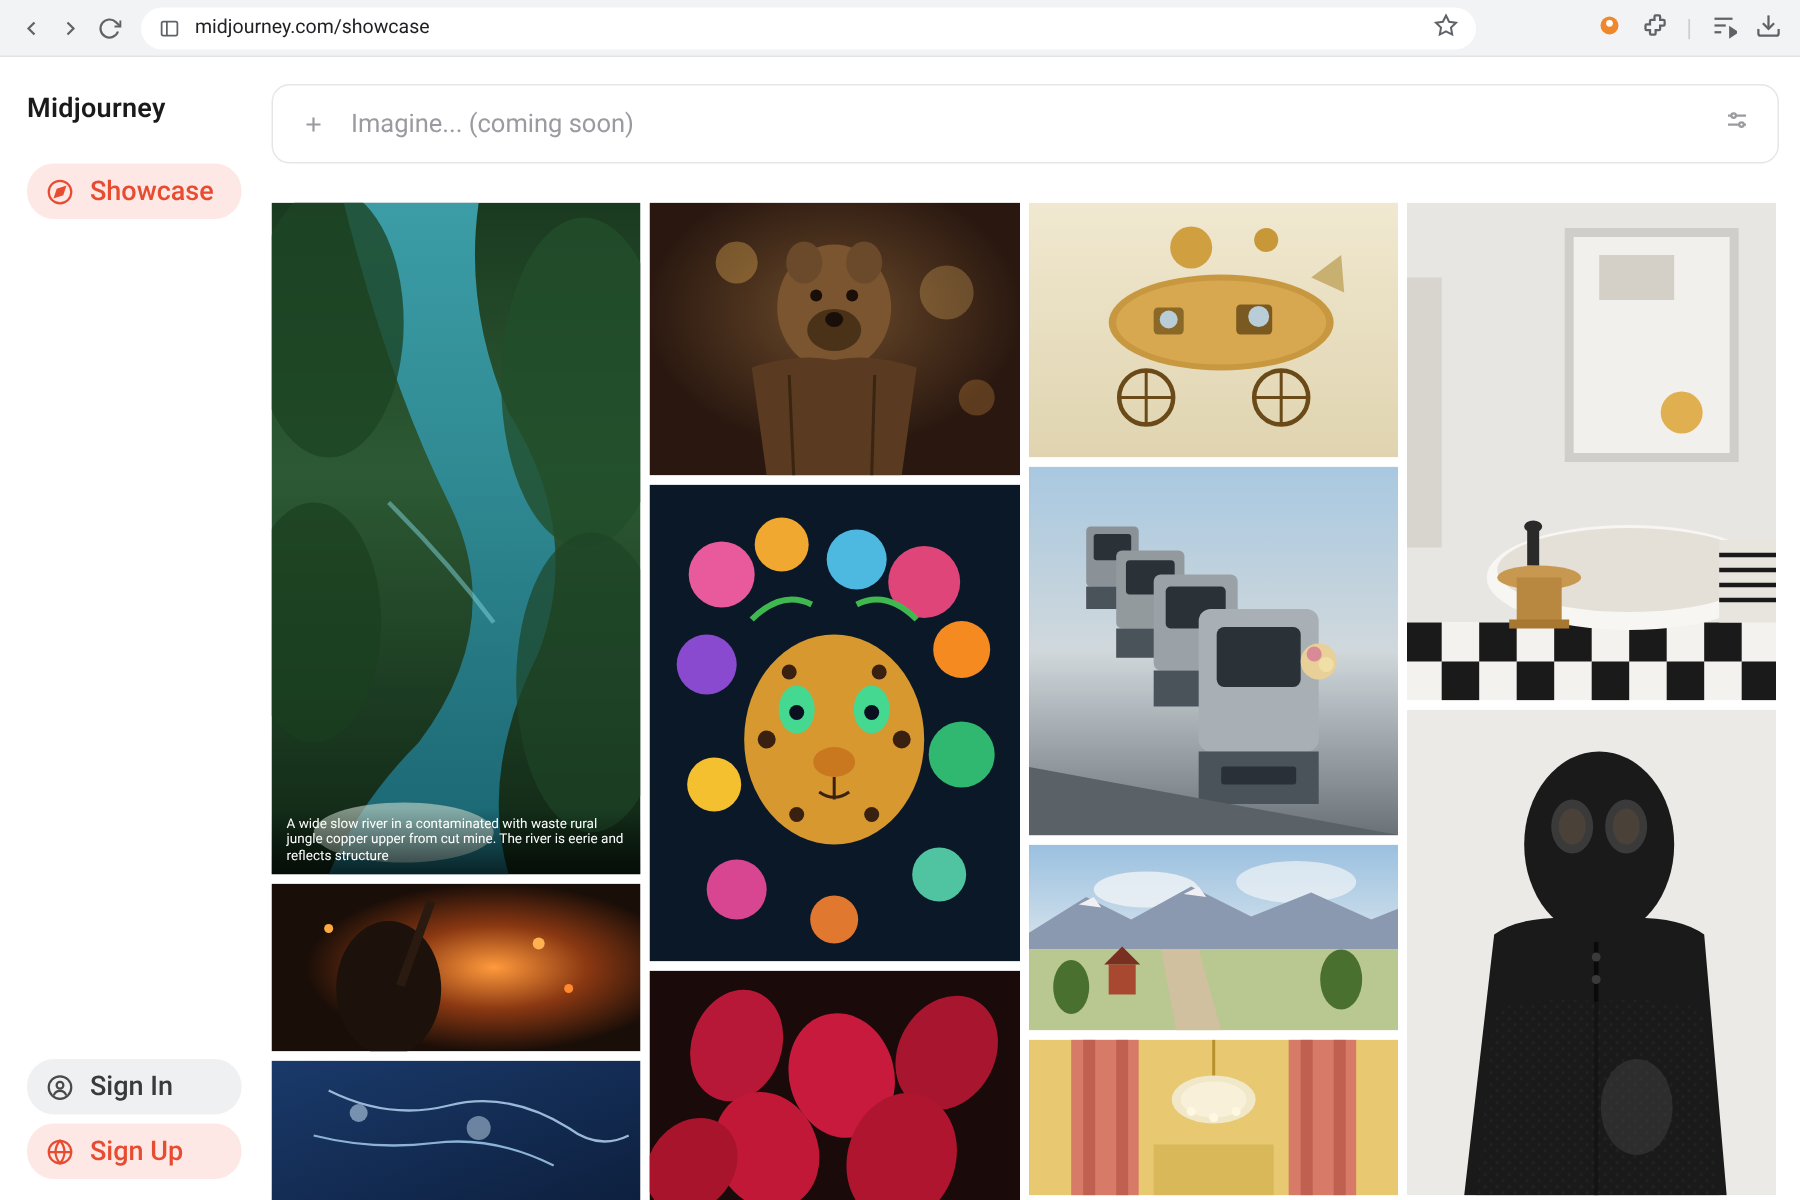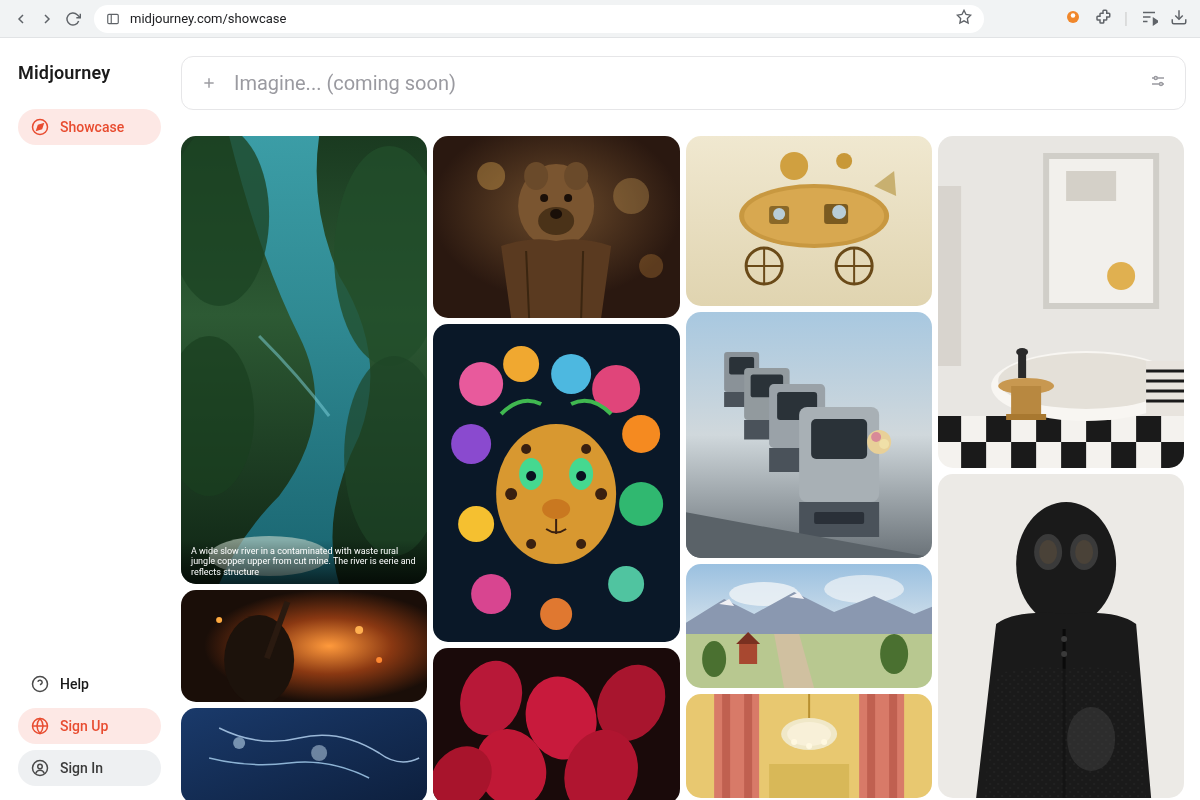--- a/index.html
+++ b/index.html
@@ -13,44 +13,44 @@
     .url-bar .site-icon { margin-right: 10px; display: flex; }
     .url-bar .url-text { color: #202124; }
     .chrome-right { display: flex; gap: 12px; align-items: center; margin-left: auto; color: #5f6368; }
 
     
     .app { display: flex; height: calc(800px - 38px); }
 
     
     .sidebar { width: 175px; padding: 24px 14px 8px 18px; display: flex; flex-direction: column; }
     .logo { font-size: 18px; font-weight: 600; letter-spacing: 0.2px; margin-bottom: 26px; color: #1a1a1a; }
-    .side-item { display: flex; align-items: center; gap: 10px; padding: 8px 12px; border-radius: 18px; font-size: 14px; cursor: pointer; margin-bottom: 6px; }
+    .side-item { display: flex; align-items: center; gap: 10px; padding: 8px 12px; border-radius: 18px; font-size: 18px; cursor: pointer; margin-bottom: 6px; }
     .side-item.active { background: #fde8e5; color: #e84c30; font-weight: 500; }
     .side-item.active .side-ico { color: #e84c30; }
     .side-ico { width: 20px; height: 20px; display: flex; align-items: center; justify-content: center; color: #4a4a4a; flex-shrink: 0; }
     .sidebar-spacer { flex: 1; }
     .bottom-items .side-item { font-weight: 500; }
     .side-item.signup { background: #fde8e5; color: #e84c30; }
     .side-item.signup .side-ico { color: #e84c30; }
     .side-item.signin { background: #eef0f2; color: #3a3a3a; }
 
     
     .main { flex: 1; padding: 18px 14px 0 6px; overflow: hidden; display: flex; flex-direction: column; }
-    .search-bar { border: 1px solid #e6e6e8; border-radius: 12px; padding: 14px 18px; display: flex; align-items: center; gap: 16px; color: #9a9aa0; font-size: 20px; margin-bottom: 26px; }
+    .search-bar { border: 1px solid #e6e6e8; border-radius: 12px; padding: 14px 18px; display: flex; align-items: center; gap: 16px; color: #9a9aa0; font-size: 17px; margin-bottom: 26px; }
     .search-bar .plus { width: 18px; height: 18px; display: flex; align-items: center; justify-content: center; }
     .search-bar .sliders { margin-left: auto; }
 
     
     .gallery { flex: 1; display: flex; gap: 6px; padding-right: 2px; }
     .col { display: flex; flex-direction: column; gap: 6px; }
     .c1 { width: 250px; }
     .c2 { width: 250px; }
     .c3 { width: 250px; }
     .c4 { width: 250px; }
-    .tile { border-radius: 15px; overflow: hidden; position: relative; }
+    .tile { border-radius: 0; overflow: hidden; position: relative; }
     .tile svg { display: block; width: 100%; height: 100%; }
 
     .lbl { position: absolute; bottom: 0; left: 0; right: 0; padding: 6px 10px; font-size: 9px; color: #fff; background: linear-gradient(transparent, rgba(0,0,0,0.65)); line-height: 1.2; }
 
   </style>
 </head>
 <body>
 
 <div class="browser-chrome">
   <div class="nav-buttons">
@@ -116,49 +116,39 @@
             <circle cx="12" cy="12" r="10"></circle>
             <polygon points="16.24 7.76 14.12 14.12 7.76 16.24 9.88 9.88 16.24 7.76" fill="currentColor"></polygon>
           </svg>
         </span>
       <span>Showcase</span>
     </div>
 
     <div class="sidebar-spacer"></div>
 
     <div class="bottom-items">
-      <div class="side-item">
+      <div class="side-item signin">
         <span class="side-ico">
             <svg width="18" height="18" viewBox="0 0 24 24" fill="none" stroke="currentColor" stroke-width="2">
               <circle cx="12" cy="12" r="10"></circle>
-              <path d="M9.09 9a3 3 0 0 1 5.83 1c0 2-3 3-3 3"></path>
-              <line x1="12" y1="17" x2="12.01" y2="17"></line>
+              <circle cx="12" cy="10" r="3"></circle>
+              <path d="M6.5 19c1-3 3.5-4 5.5-4s4.5 1 5.5 4"></path>
             </svg>
           </span>
-        <span>Help</span>
+        <span>Sign In</span>
       </div>
       <div class="side-item signup">
         <span class="side-ico">
             <svg width="18" height="18" viewBox="0 0 24 24" fill="none" stroke="currentColor" stroke-width="2">
               <circle cx="12" cy="12" r="10"></circle>
               <line x1="2" y1="12" x2="22" y2="12"></line>
               <path d="M12 2a15.3 15.3 0 0 1 4 10 15.3 15.3 0 0 1-4 10 15.3 15.3 0 0 1-4-10 15.3 15.3 0 0 1 4-10z"></path>
             </svg>
           </span>
         <span>Sign Up</span>
-      </div>
-      <div class="side-item signin">
-        <span class="side-ico">
-            <svg width="18" height="18" viewBox="0 0 24 24" fill="none" stroke="currentColor" stroke-width="2">
-              <circle cx="12" cy="12" r="10"></circle>
-              <circle cx="12" cy="10" r="3"></circle>
-              <path d="M6.5 19c1-3 3.5-4 5.5-4s4.5 1 5.5 4"></path>
-            </svg>
-          </span>
-        <span>Sign In</span>
       </div>
     </div>
   </aside>
 
   <main class="main">
     <div class="search-bar">
       <span class="plus">
           <svg width="16" height="16" viewBox="0 0 24 24" fill="none" stroke="currentColor" stroke-width="2.2">
             <line x1="12" y1="5" x2="12" y2="19"></line>
             <line x1="5" y1="12" x2="19" y2="12"></line>

